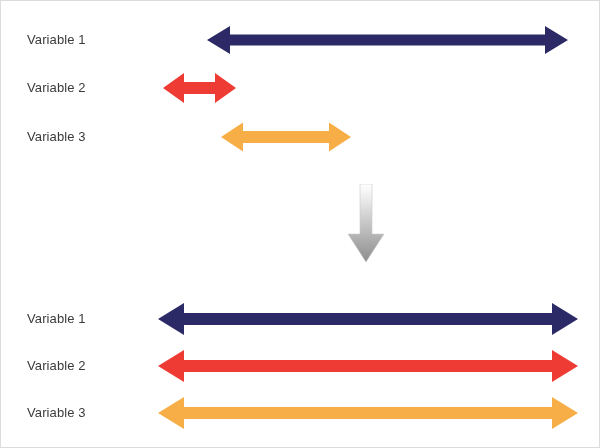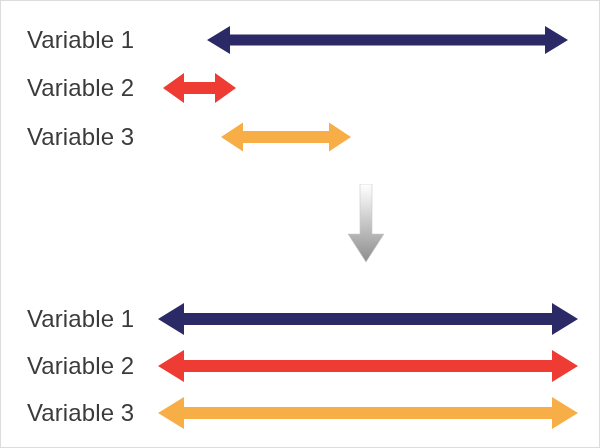--- a/index.html
+++ b/index.html
@@ -36,21 +36,21 @@
     left: 0;
     width: 600px;
     height: 44px;
   }
   .var-label {
     position: absolute;
     left: 26px;
     top: 0;
     height: 44px;
     line-height: 44px;
-    font-size: 24px;
+    font-size: 13px;
     color: #3b3b3b;
     letter-spacing: 0.1px;
     white-space: nowrap;
   }
   .arrow-wrap {
     position: absolute;
     top: 0;
     height: 44px;
   }
   .arrow-svg {

